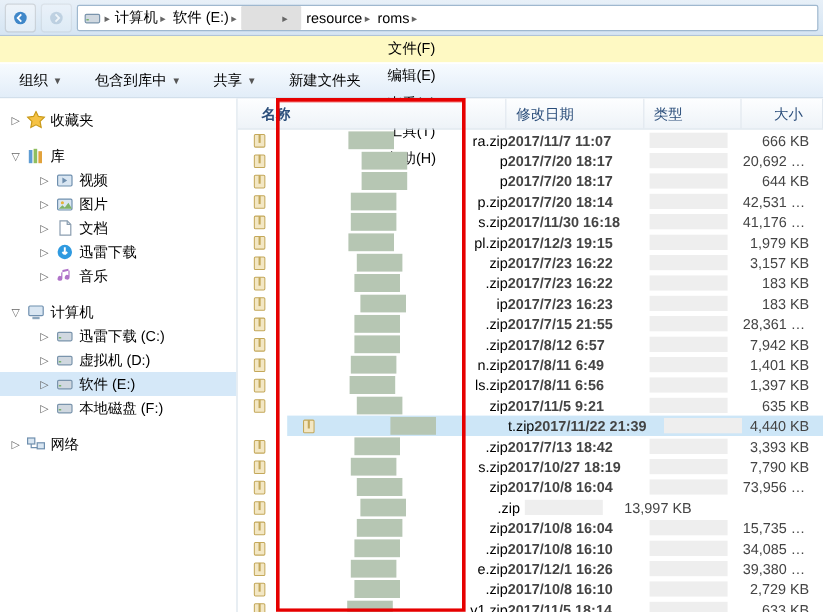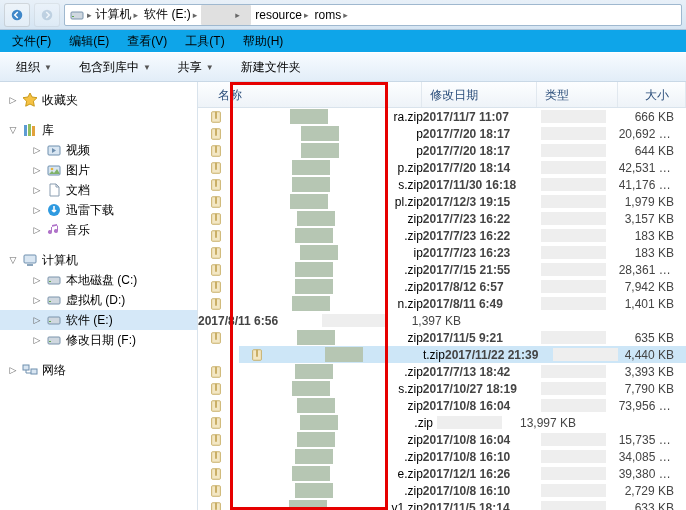--- a/index.html
+++ b/index.html
@@ -6,40 +6,40 @@
 body { background: #fff; width: 686px; height: 510px; overflow: hidden; }
 
 .titlebar { height: 30px; background: linear-gradient(to bottom, #e8f0f8, #d5e5f3); border-bottom: 1px solid #b0c4d8; display: flex; align-items: center; padding: 0 4px; gap: 4px; }
 .nav-btn { width: 26px; height: 24px; border-radius: 3px; display: flex; align-items: center; justify-content: center; background: rgba(255,255,255,0.3); border: 1px solid rgba(0,0,0,0.12); }
 .nav-btn svg { width: 12px; height: 12px; }
 .addr-wrap { flex: 1; height: 22px; background: #fff; border: 1px solid #9fb8cf; border-radius: 2px; display: flex; align-items: center; padding: 0 4px; gap: 2px; }
 .crumb { display: flex; align-items: center; gap: 2px; padding: 0 2px; height: 100%; white-space: nowrap; }
 .chev { color: #666; font-size: 9px; }
 .redact { background: #e0e0e0; color: transparent; border-radius: 1px; }
 
-.menubar { height: 22px; background: #0ea5e9; display: flex; align-items: center; padding: 0 4px; gap: 2px; }
+.menubar { height: 22px; background: #fef9c3; display: flex; align-items: center; padding: 0 4px; gap: 2px; flex-direction: column; }
 .menu-item { padding: 2px 8px; }
 
 .toolbar { height: 30px; background: linear-gradient(to bottom, #f7fbff, #e2edf8); border-top: 1px solid #fff; border-bottom: 1px solid #c9d8e6; display: flex; align-items: center; padding: 0 8px; gap: 11px; }
 .tool-item { padding: 3px 8px; display: flex; align-items: center; gap: 4px; }
 .drop { font-size: 8px; color: #555; }
 
 .main { display: flex; height: calc(510px - 30px - 22px - 30px); }
 .sidebar { width: 198px; border-right: 1px solid #d9e3ec; overflow-y: auto; padding: 6px 0; background: #fff; }
 .tree-group { margin: 2px 0 10px 0; }
 .tree-node { display: flex; align-items: center; height: 20px; padding-left: 8px; gap: 4px; }
 .tree-node.child { padding-left: 32px; }
 .tree-node.selected { background: #d5e8f8; }
 .exp { width: 10px; font-size: 9px; color: #666; display: inline-block; text-align: center; }
 .ico { width: 16px; height: 16px; display: inline-flex; align-items: center; justify-content: center; }
 
 .content { flex: 1; position: relative; overflow: hidden; }
 .columns { display: flex; height: 26px; background: linear-gradient(to bottom, #fdfeff, #eef3f8); border-bottom: 1px solid #d9e3ec; }
 .col-h { border-right: 1px solid #e1e8ef; padding: 5px 8px 0 8px; color: #2a4d7a; }
-.col-name { width: 235px; padding-left: 20px; }
+.col-name { width: 235px; padding-left: 20px; font-weight: bold; }
 .col-date { width: 120px; }
 .col-type { width: 85px; }
 .col-size { width: 70px; text-align: right; padding-right: 16px; }
 
 .rows { overflow-y: auto; height: calc(100% - 26px); }
 .row { display: flex; height: 17px; align-items: center; }
 .row.selected { background: #cde6f7; margin-left: 41px; }
 .cell { overflow: hidden; white-space: nowrap; text-overflow: ellipsis; }
 .cell-name { width: 235px; display: flex; align-items: center; gap: 4px; padding-left: 10px; justify-content: space-between; }
 .cell-date { width: 120px; color: #444; font-weight: bold; }
@@ -216,21 +216,21 @@
       </div>
       <div id="comp-children">
           <div class="tree-node child">
             <span class="exp">▷</span>
             <span class="ico">
               <svg viewBox="0 0 16 16">
                 <rect x="2" y="5" width="12" height="7" rx="1" fill="#d0d8e0" stroke="#7a94ac"></rect>
                 <rect x="3" y="9" width="2" height="1" fill="#5fa84f"></rect>
               </svg>
             </span>
-            <span>本地磁盘 (C:)</span>
+            <span>迅雷下载 (C:)</span>
           </div>
           <div class="tree-node child">
             <span class="exp">▷</span>
             <span class="ico">
               <svg viewBox="0 0 16 16">
                 <rect x="2" y="5" width="12" height="7" rx="1" fill="#d0d8e0" stroke="#7a94ac"></rect>
                 <rect x="3" y="9" width="2" height="1" fill="#5fa84f"></rect>
               </svg>
             </span>
             <span>虚拟机 (D:)</span>
@@ -246,21 +246,21 @@
             <span>软件 (E:)</span>
           </div>
           <div class="tree-node child">
             <span class="exp">▷</span>
             <span class="ico">
               <svg viewBox="0 0 16 16">
                 <rect x="2" y="5" width="12" height="7" rx="1" fill="#d0d8e0" stroke="#7a94ac"></rect>
                 <rect x="3" y="9" width="2" height="1" fill="#5fa84f"></rect>
               </svg>
             </span>
-            <span>修改日期 (F:)</span>
+            <span>本地磁盘 (F:)</span>
           </div>
         </div>
     </div>
 
     <div class="tree-group">
       <div class="tree-node">
         <span class="exp">▷</span>
         <span class="ico">
             <svg viewBox="0 0 16 16">
               <rect x="1" y="3" width="6" height="5" fill="#d9e6f2" stroke="#6f8fae"></rect>
@@ -480,20 +480,30 @@
             <span class="name-redact-block"></span>
             <span class="name-suffix">n.zip</span>
           </div>
           <div class="cell cell-date">2017/8/11 6:49</div>
           <div class="cell cell-type">
             <div class="type-redact"></div>
           </div>
           <div class="cell cell-size">1,401 KB</div>
         </div>
         <div class="row">
+          <div class="cell cell-name">
+            <span class="ico">
+              <svg class="zip-ico" viewBox="0 0 16 16">
+                <rect x="3" y="2" width="10" height="12" rx="1" fill="#f3e7c4" stroke="#c4a85a"></rect>
+                <rect x="7" y="2" width="2" height="8" fill="#c4a85a"></rect>
+              </svg>
+            </span>
+            <span class="name-redact-block"></span>
+            <span class="name-suffix">ls.zip</span>
+          </div>
           <div class="cell cell-date">2017/8/11 6:56</div>
           <div class="cell cell-type">
             <div class="type-redact"></div>
           </div>
           <div class="cell cell-size">1,397 KB</div>
         </div>
         <div class="row">
           <div class="cell cell-name">
             <span class="ico">
               <svg class="zip-ico" viewBox="0 0 16 16">

